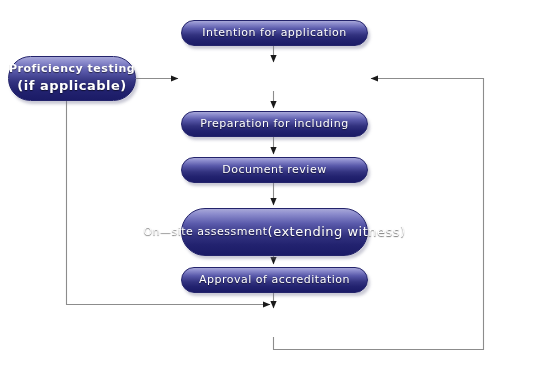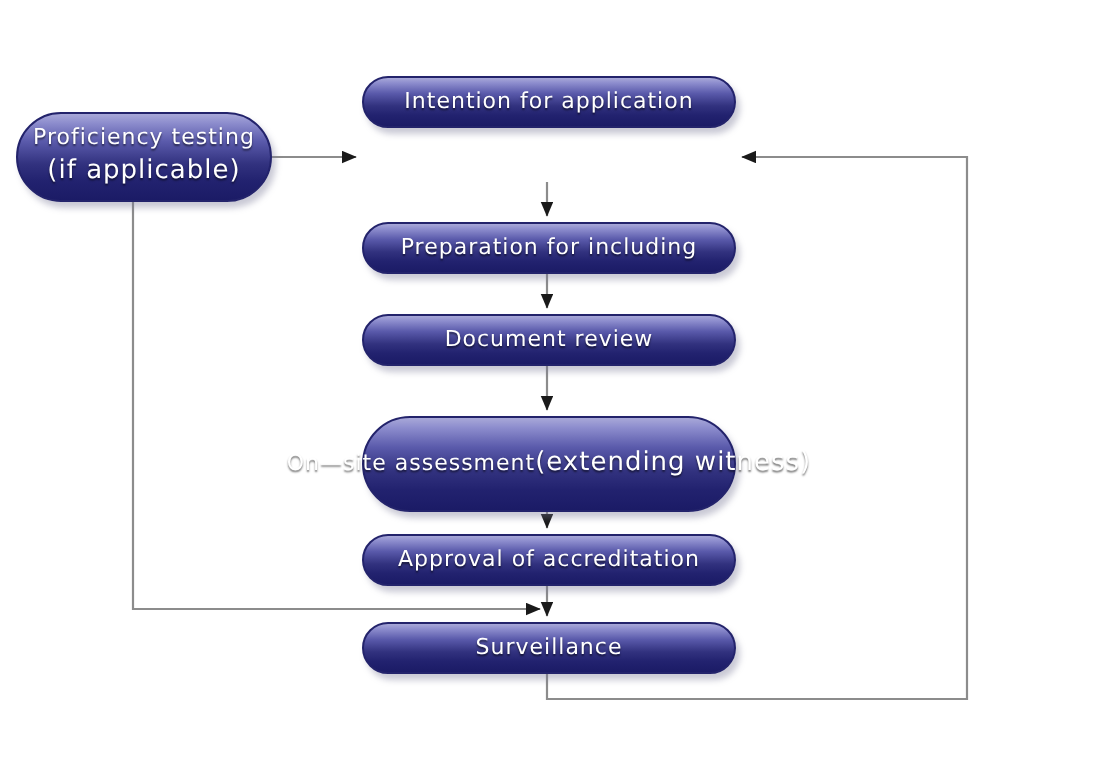--- a/index.html
+++ b/index.html
@@ -64,25 +64,25 @@
       <line x1="273.5" y1="293" x2="273.5" y2="308" marker-end="url(#ah)"></line>
 
       <line x1="136" y1="78.5" x2="178" y2="78.5" marker-end="url(#ah)"></line>
 
       <path d="M66.5,101 L66.5,304.5 L270,304.5" marker-end="url(#ah)"></path>
 
       <path d="M273.5,337 L273.5,349.5 L483.5,349.5 L483.5,78.5 L371,78.5" marker-end="url(#ah)"></path>
     </g>
   </svg>
 
-  <div class="node" style="left:181px;top:20px;width:187px;height:26px;margin-top:18px;">
+  <div class="node" style="left:181px;top:20px;width:187px;height:26px;">
     <span class="lbl">Intention for application</span>
   </div>
 
-  <div class="node" style="left:8px;top:56px;width:128px;height:45px;flex-direction:column;">
+  <div class="node" style="left:8px;top:56px;width:128px;height:45px;flex-direction:column;font-weight:bold;">
     <span class="lbl">Proficiency testing</span>
     <span class="lbl l2">(if applicable)</span>
   </div>
 
 
   <div class="node" style="left:181px;top:111px;width:187px;height:26px;">
     <span class="lbl">Preparation for including</span>
   </div>
 
   <div class="node" style="left:181px;top:157px;width:187px;height:26px;">
@@ -91,18 +91,15 @@
 
   <div class="node" style="left:181px;top:208px;width:187px;height:48px;flex-direction:row;">
     <span class="lbl">On—site assessment</span>
     <span class="lbl l2">(extending witness)</span>
   </div>
 
   <div class="node" style="left:181px;top:267px;width:187px;height:26px;">
     <span class="lbl">Approval of accreditation</span>
   </div>
 
-  <div class="node" style="left:181px;top:311px;width:187px;height:26px;">
-    <span class="lbl">Surveillance</span>
-  </div>
 
 
 </div>
 
 </body></html>

